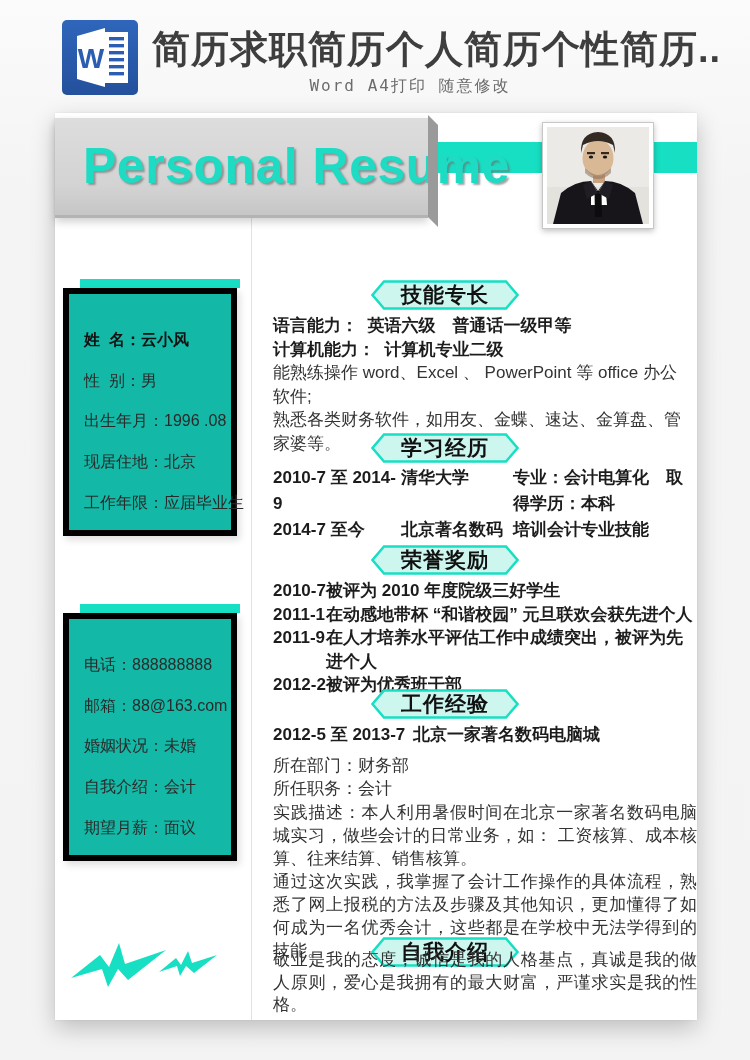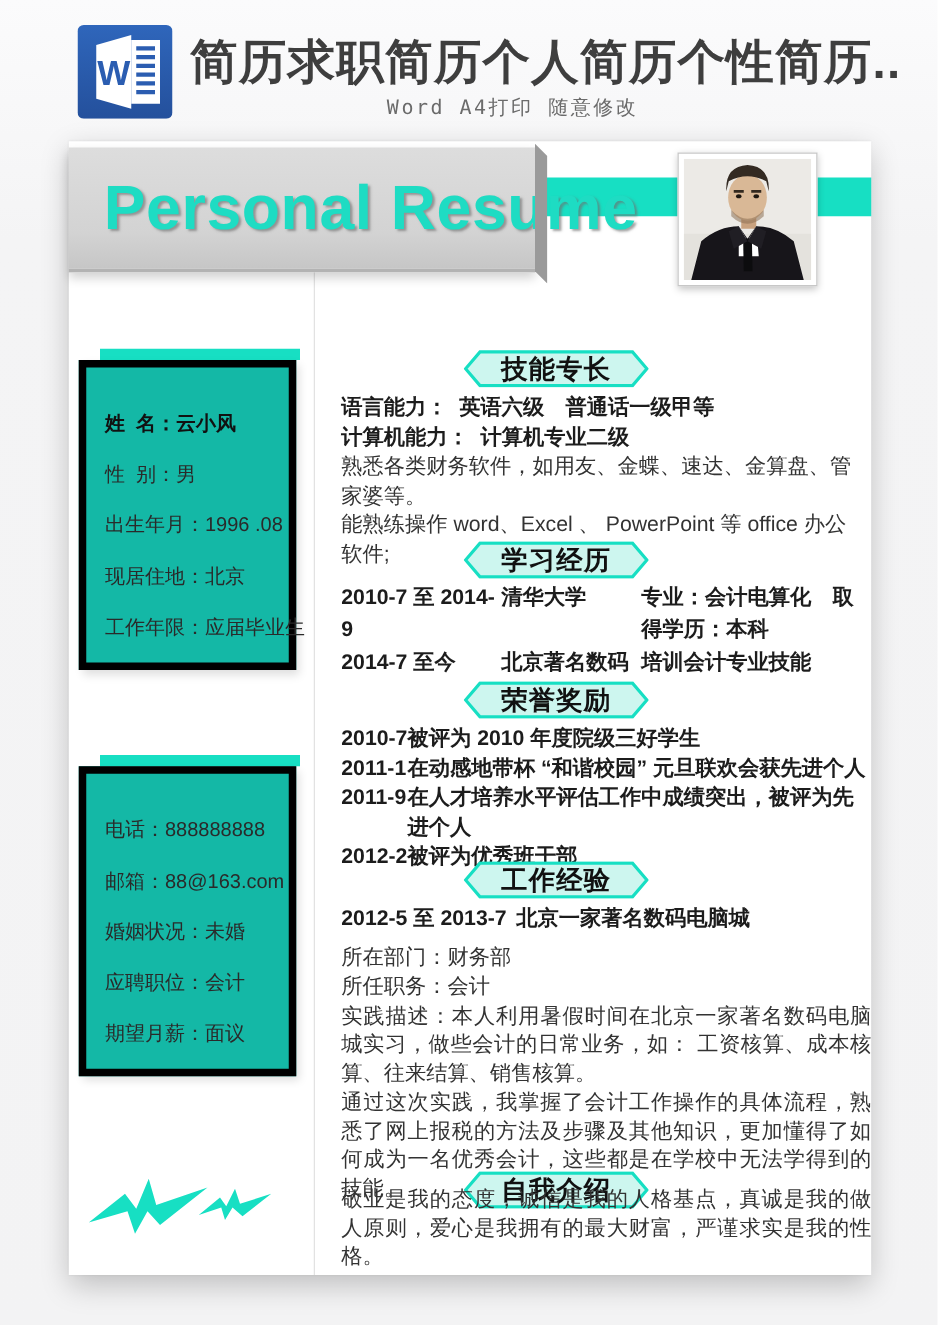--- a/index.html
+++ b/index.html
@@ -184,21 +184,21 @@
       <div class="side-row"><span>出生年月：</span><span>1996 .08</span></div>
       <div class="side-row"><span>现居住地：</span><span>北京</span></div>
       <div class="side-row"><span>工作年限：</span><span>应届毕业生</span></div>
     </div>
 
     <div class="side-bar b2"></div>
     <div class="side-box b2">
       <div class="side-row"><span>电话：</span><span>888888888</span></div>
       <div class="side-row"><span>邮箱：</span><span>88@163.com</span></div>
       <div class="side-row"><span>婚姻状况：</span><span>未婚</span></div>
-      <div class="side-row"><span>应聘职位：</span><span>会计</span></div>
+      <div class="side-row"><span>自我介绍：</span><span>会计</span></div>
       <div class="side-row"><span>期望月薪：</span><span>面议</span></div>
     </div>
 
     <div class="bird big">
       <svg width="96" height="54" viewBox="0 0 96 54">
         <polygon fill="#17dfc3" points="0,39 29,16 38,28 48,4 54,25 95,11 57,41 47,30 37,48 31,30"></polygon>
       </svg>
     </div>
     <div class="bird small">
       <svg width="60" height="36" viewBox="0 0 60 36">
@@ -210,22 +210,22 @@
 
       <div class="hex skills">
         <svg viewBox="0 0 148 30">
             <polygon points="13,1.5 135,1.5 146.5,15 135,28.5 13,28.5 1.5,15" fill="#cdf6ef" stroke="#17dfc3" stroke-width="2.5"></polygon>
           </svg>
         <span class="hex-label">技能专长</span>
       </div>
       <div class="skills-lines">
         <div class="line txt b">语言能力：  英语六级　普通话一级甲等</div>
         <div class="line txt b">计算机能力：  计算机专业二级</div>
+        <div class="line txt">能熟练操作 word、Excel 、 PowerPoint 等 office 办公软件;</div>
         <div class="line txt">熟悉各类财务软件，如用友、金蝶、速达、金算盘、管家婆等。</div>
-        <div class="line txt">能熟练操作 word、Excel 、 PowerPoint 等 office 办公软件;</div>
       </div>
 
       <div class="hex edu">
         <svg viewBox="0 0 148 30">
             <polygon points="13,1.5 135,1.5 146.5,15 135,28.5 13,28.5 1.5,15" fill="#cdf6ef" stroke="#17dfc3" stroke-width="2.5"></polygon>
           </svg>
         <span class="hex-label">学习经历</span>
       </div>
       <div class="edu-rows">
         <div class="edu-row txt b">

